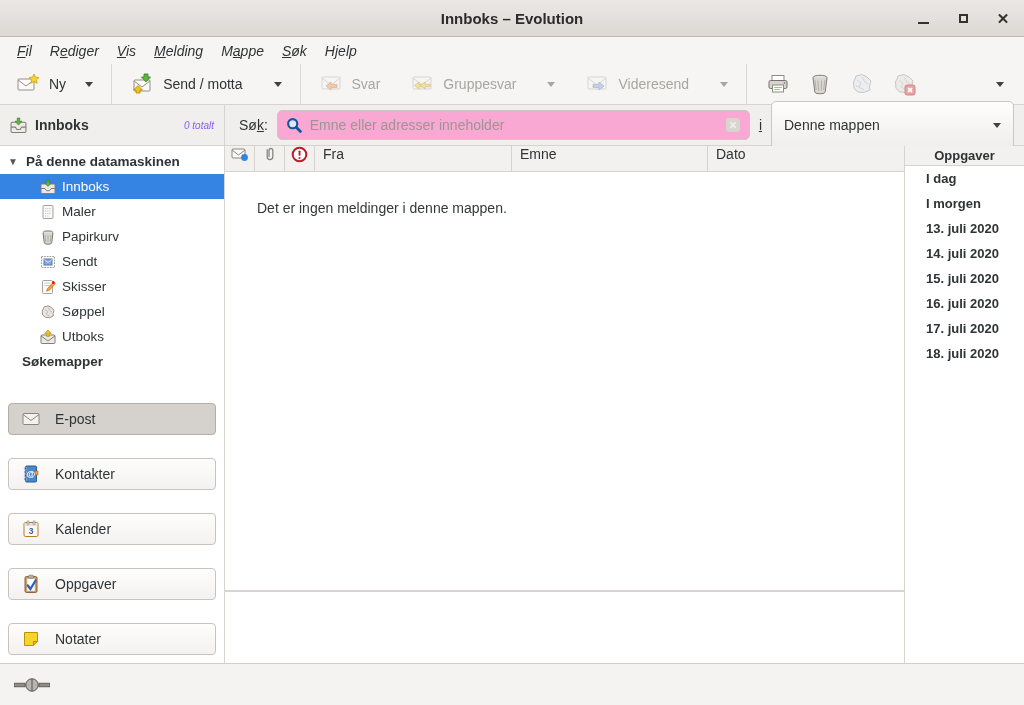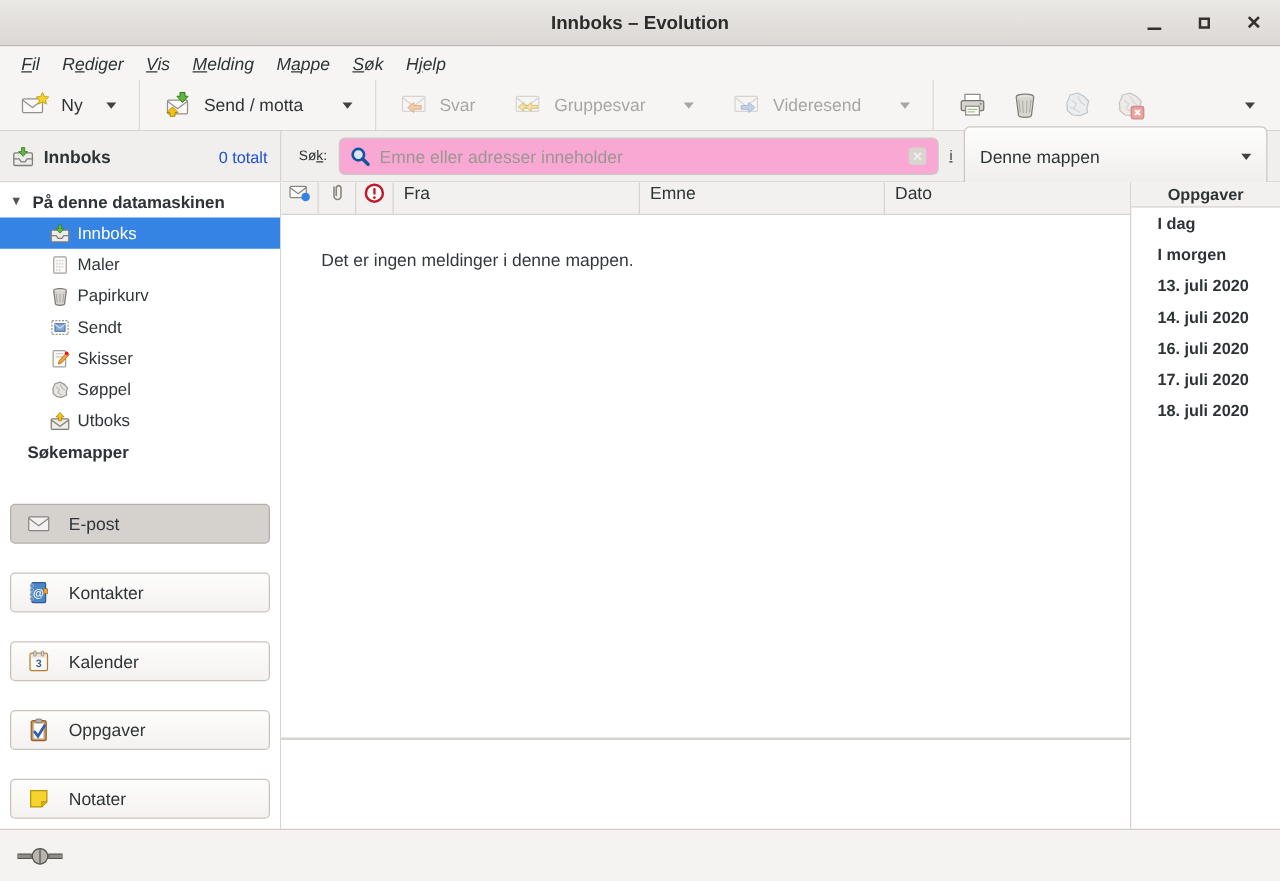--- a/index.html
+++ b/index.html
@@ -31,23 +31,23 @@
   .tb-arrow.dim { border-top-color:#a9a5a1; }
   .tb-sep { width:1px; height:40px; background:#dcd8d3; margin:0 10px; }
   .tb-iconbtn { width:42px; height:32px; display:flex; align-items:center; justify-content:center; border-radius:4px; }
   .tb-spacer { flex:1; }
   .overflow-arrow { margin-right:12px; }
 
   
   .searchrow { height:41px; flex:0 0 41px; background:#f1efed; border-bottom:1px solid #d7d3ce; display:flex; align-items:stretch; }
   .folder-header { width:225px; flex:0 0 225px; border-right:1px solid #d7d3ce; display:flex; align-items:center; padding:0 10px; gap:8px; }
   .folder-header .fh-title { font-weight:bold; font-size:14px; }
-  .fh-count { margin-left:auto; font-size:13px; color:#1d4ed8; }
+  .fh-count { margin-left:auto; font-size:10px; color:#8b5cf6;font-style:italic; }
   .search-area { flex:1; display:flex; align-items:center; padding:0 10px 0 14px; gap:9px; }
-  .search-label { font-size:11px; }
+  .search-label { font-size:14px; }
   .search-entry { flex:1; height:30px; background:#f9a8d4; border:1px solid #cdc7c1; border-radius:5px; display:flex; align-items:center; padding:0 8px; gap:7px; }
   .search-entry input { border:none; outline:none; flex:1; font-family:"Liberation Sans",sans-serif; font-size:14px; color:#2e3436; background:transparent; }
   .search-entry input::placeholder { color:#9a9791; opacity:1; }
   .scope-btn { width:243px; height:48px; background:linear-gradient(#fdfdfc,#f0eeec); border:1px solid #cdc7c1; border-radius:5px; display:flex; align-items:center; padding:16px 12px; }
   .scope-btn .tb-arrow { margin-left:auto; }
 
   
   .content { flex:1; display:flex; min-height:0; }
   .sidebar { width:225px; flex:0 0 225px; border-right:1px solid #d7d3ce; background:#fff; display:flex; flex-direction:column; }
   .tree { padding-top:3px; }
@@ -436,20 +436,21 @@
       <div class="splitter"></div>
       <div class="preview"></div>
     </div>
 
     <div class="tasks">
       <div class="tasks-header">Oppgaver</div>
       <div class="task-item">I dag</div>
       <div class="task-item">I morgen</div>
       <div class="task-item">13. juli 2020</div>
       <div class="task-item">14. juli 2020</div>
+      <div class="task-item">15. juli 2020</div>
       <div class="task-item">16. juli 2020</div>
       <div class="task-item">17. juli 2020</div>
       <div class="task-item">18. juli 2020</div>
     </div>
   </div>
 
   <div class="statusbar">
     <span>
       <svg width="36" height="16" viewBox="0 0 36 16">
           <rect x="0" y="6.2" width="11" height="3.6" fill="#8f8b85" stroke="#55524c" stroke-width="0.8"></rect>

